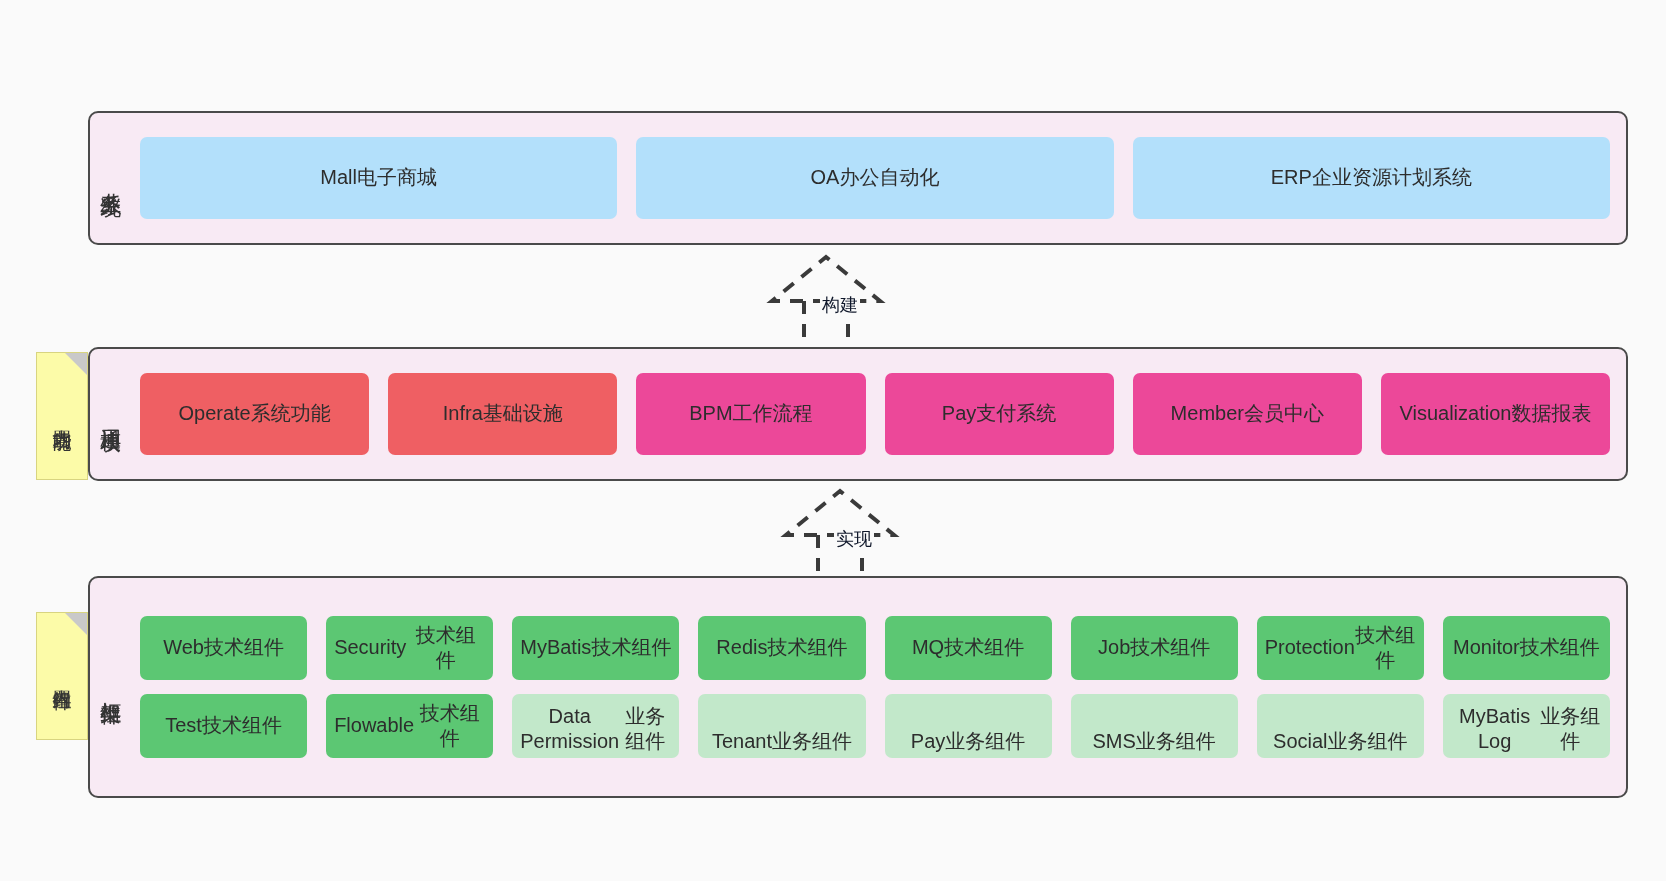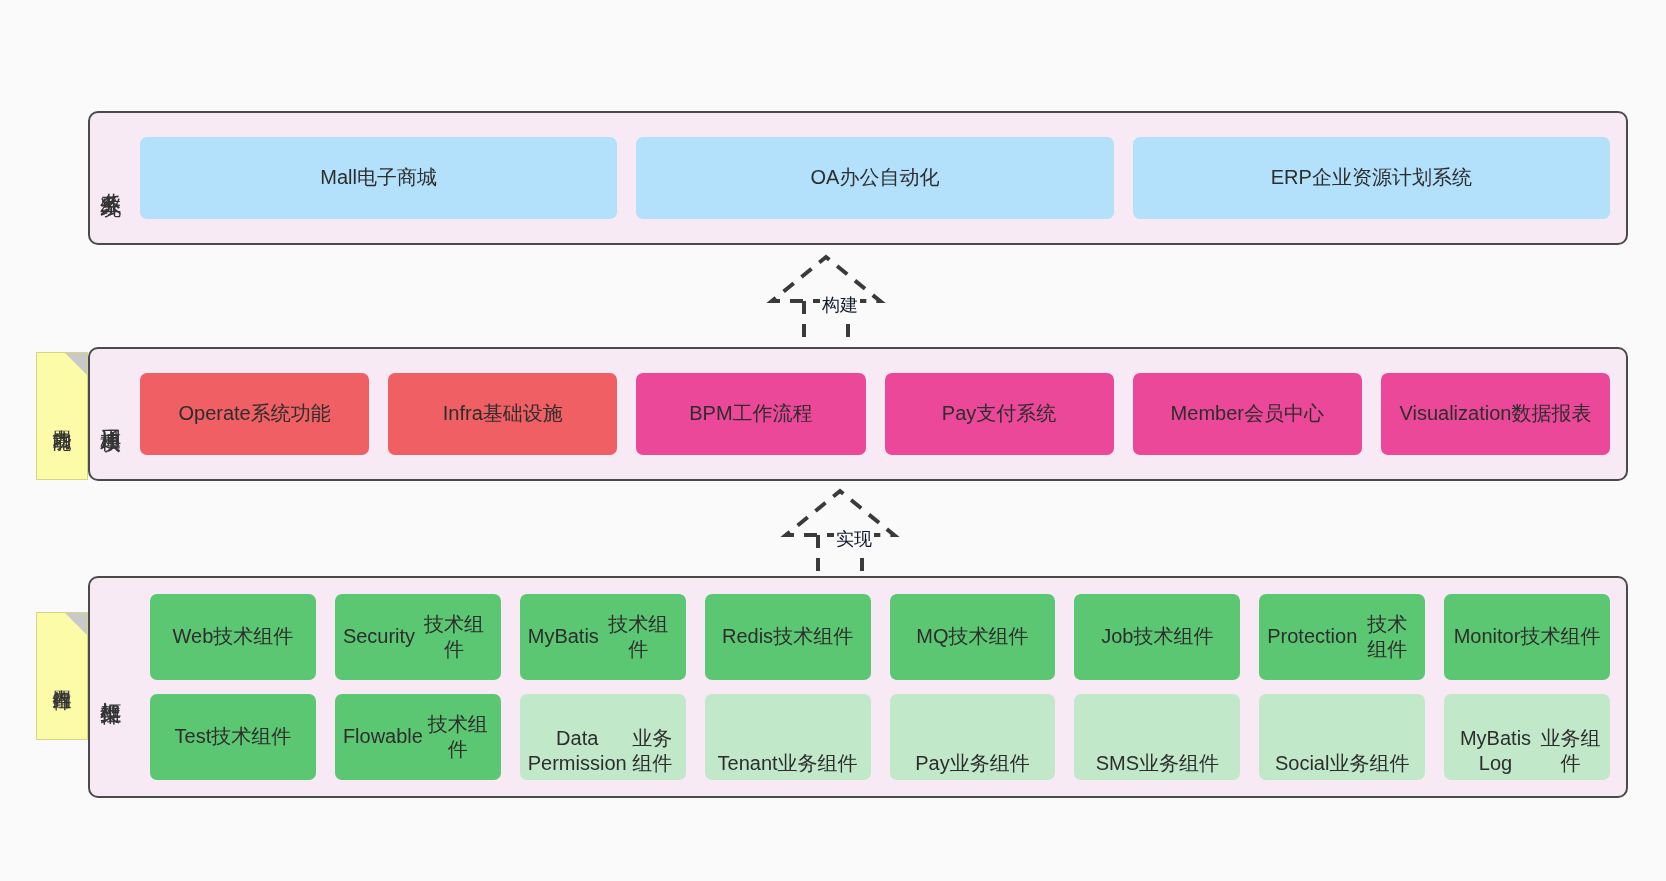--- a/index.html
+++ b/index.html
@@ -74,21 +74,21 @@
   .card-blue { background: #b3e0fb; }
 
   
   #band-modules { left: 88px; top: 347px; width: 1540px; height: 134px; }
   #band-modules .row { height: 82px; }
   .card-red { background: #ef5f63; }
   .card-pink { background: #ec4899; }
 
   
   #band-framework { left: 88px; top: 576px; width: 1540px; height: 222px; }
-  #band-framework .row { height: 86px; margin-left: 10px; }
+  #band-framework .row { height: 64px; }
   .card-green { background: #5cc773; }
   .card-lgreen { background: #c2e8ca; align-items: flex-end; }
 
   
   .sticky {
     position: absolute;
     width: 52px;
     background: #fcfba8;
     border: 1px solid #d8d480;
     display: flex;

